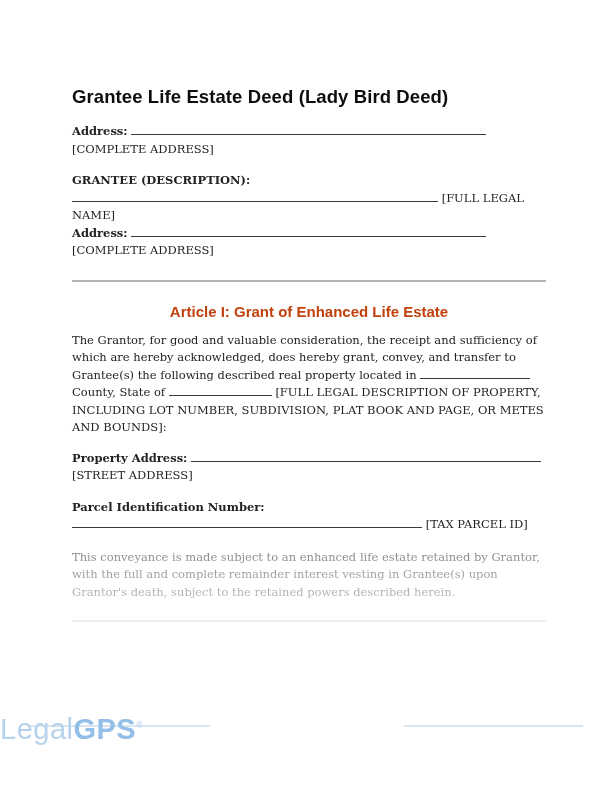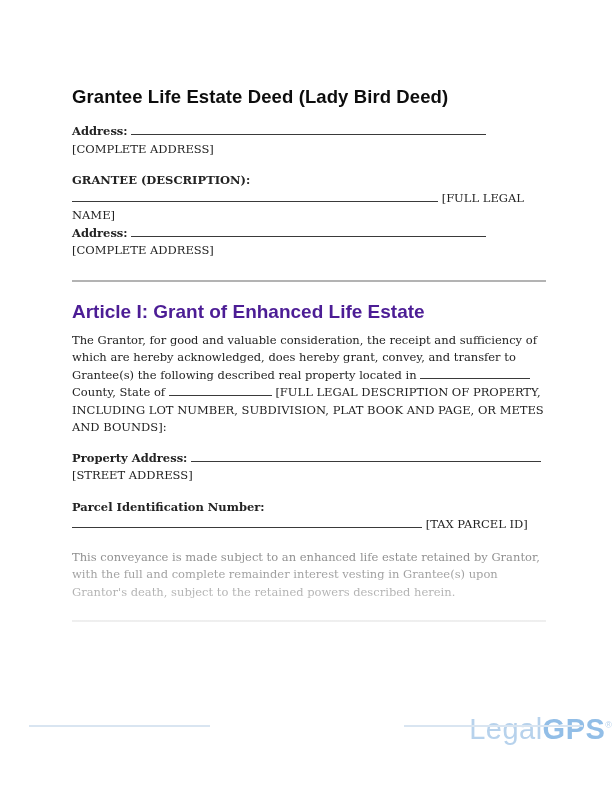--- a/index.html
+++ b/index.html
@@ -44,24 +44,25 @@
   .divider {
     border: none;
     border-top: 2px solid var(--divider-gray, #b3b3b3);
     margin: 20px 0 0 0;
   }
   .divider.faint { margin: 0; }
 
   .heading {
     font-family: "Liberation Sans", "DejaVu Sans", sans-serif;
     font-weight: 700;
-    font-size: 19px;
+    font-size: 15px;
     line-height: 17px;
-    color: #4c1d95;
+    color: #c2410c;
     margin: 21px 0 12px 0;
+    text-align: center;
   }
 
   .para { margin: 0 0 13px 0; }
 
   .block-property { margin: 0 0 14px 0; }
   .block-parcel   { margin: 0 0 15px 0; }
   .conveyance     { margin: 0 0 19px 0; }
 
   .blank {
     display: inline-block;
@@ -105,21 +106,21 @@
     background: var(--footer-line-blue, #d9e5f1);
   }
   .footer-line.left  { left: 29px;  width: 181px; }
   .footer-line.right { left: 404px; width: 179px; }
 
   .logo {
     position: absolute;
     left: 0;
     top: 0;
     width: 100%;
-    text-align: right;
+    text-align: left;
     font-family: "Liberation Sans", "DejaVu Sans", sans-serif;
     font-size: 29px;
     line-height: 42px;
     white-space: nowrap;
   }
   .logo-light {
     color: var(--brand-light-blue, #b7d2ec);
     font-weight: 400;
     letter-spacing: 0.5px;
   }

